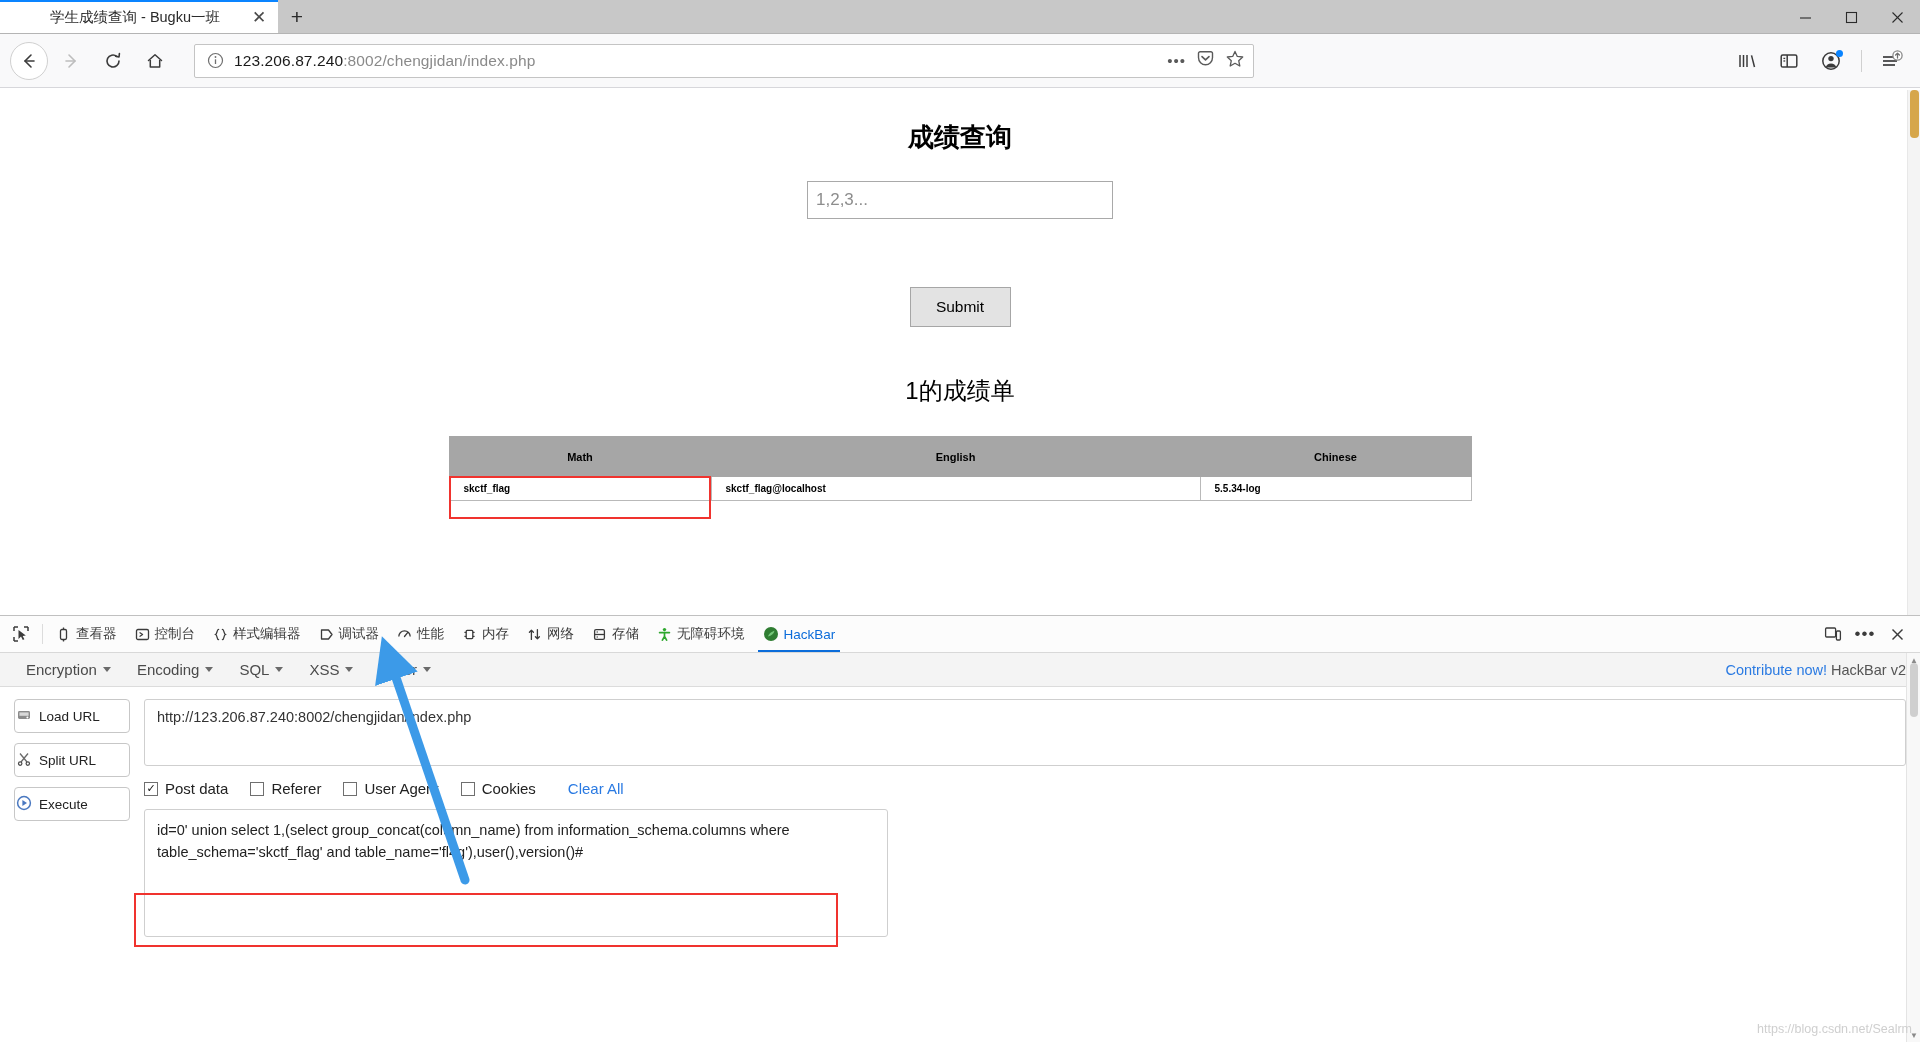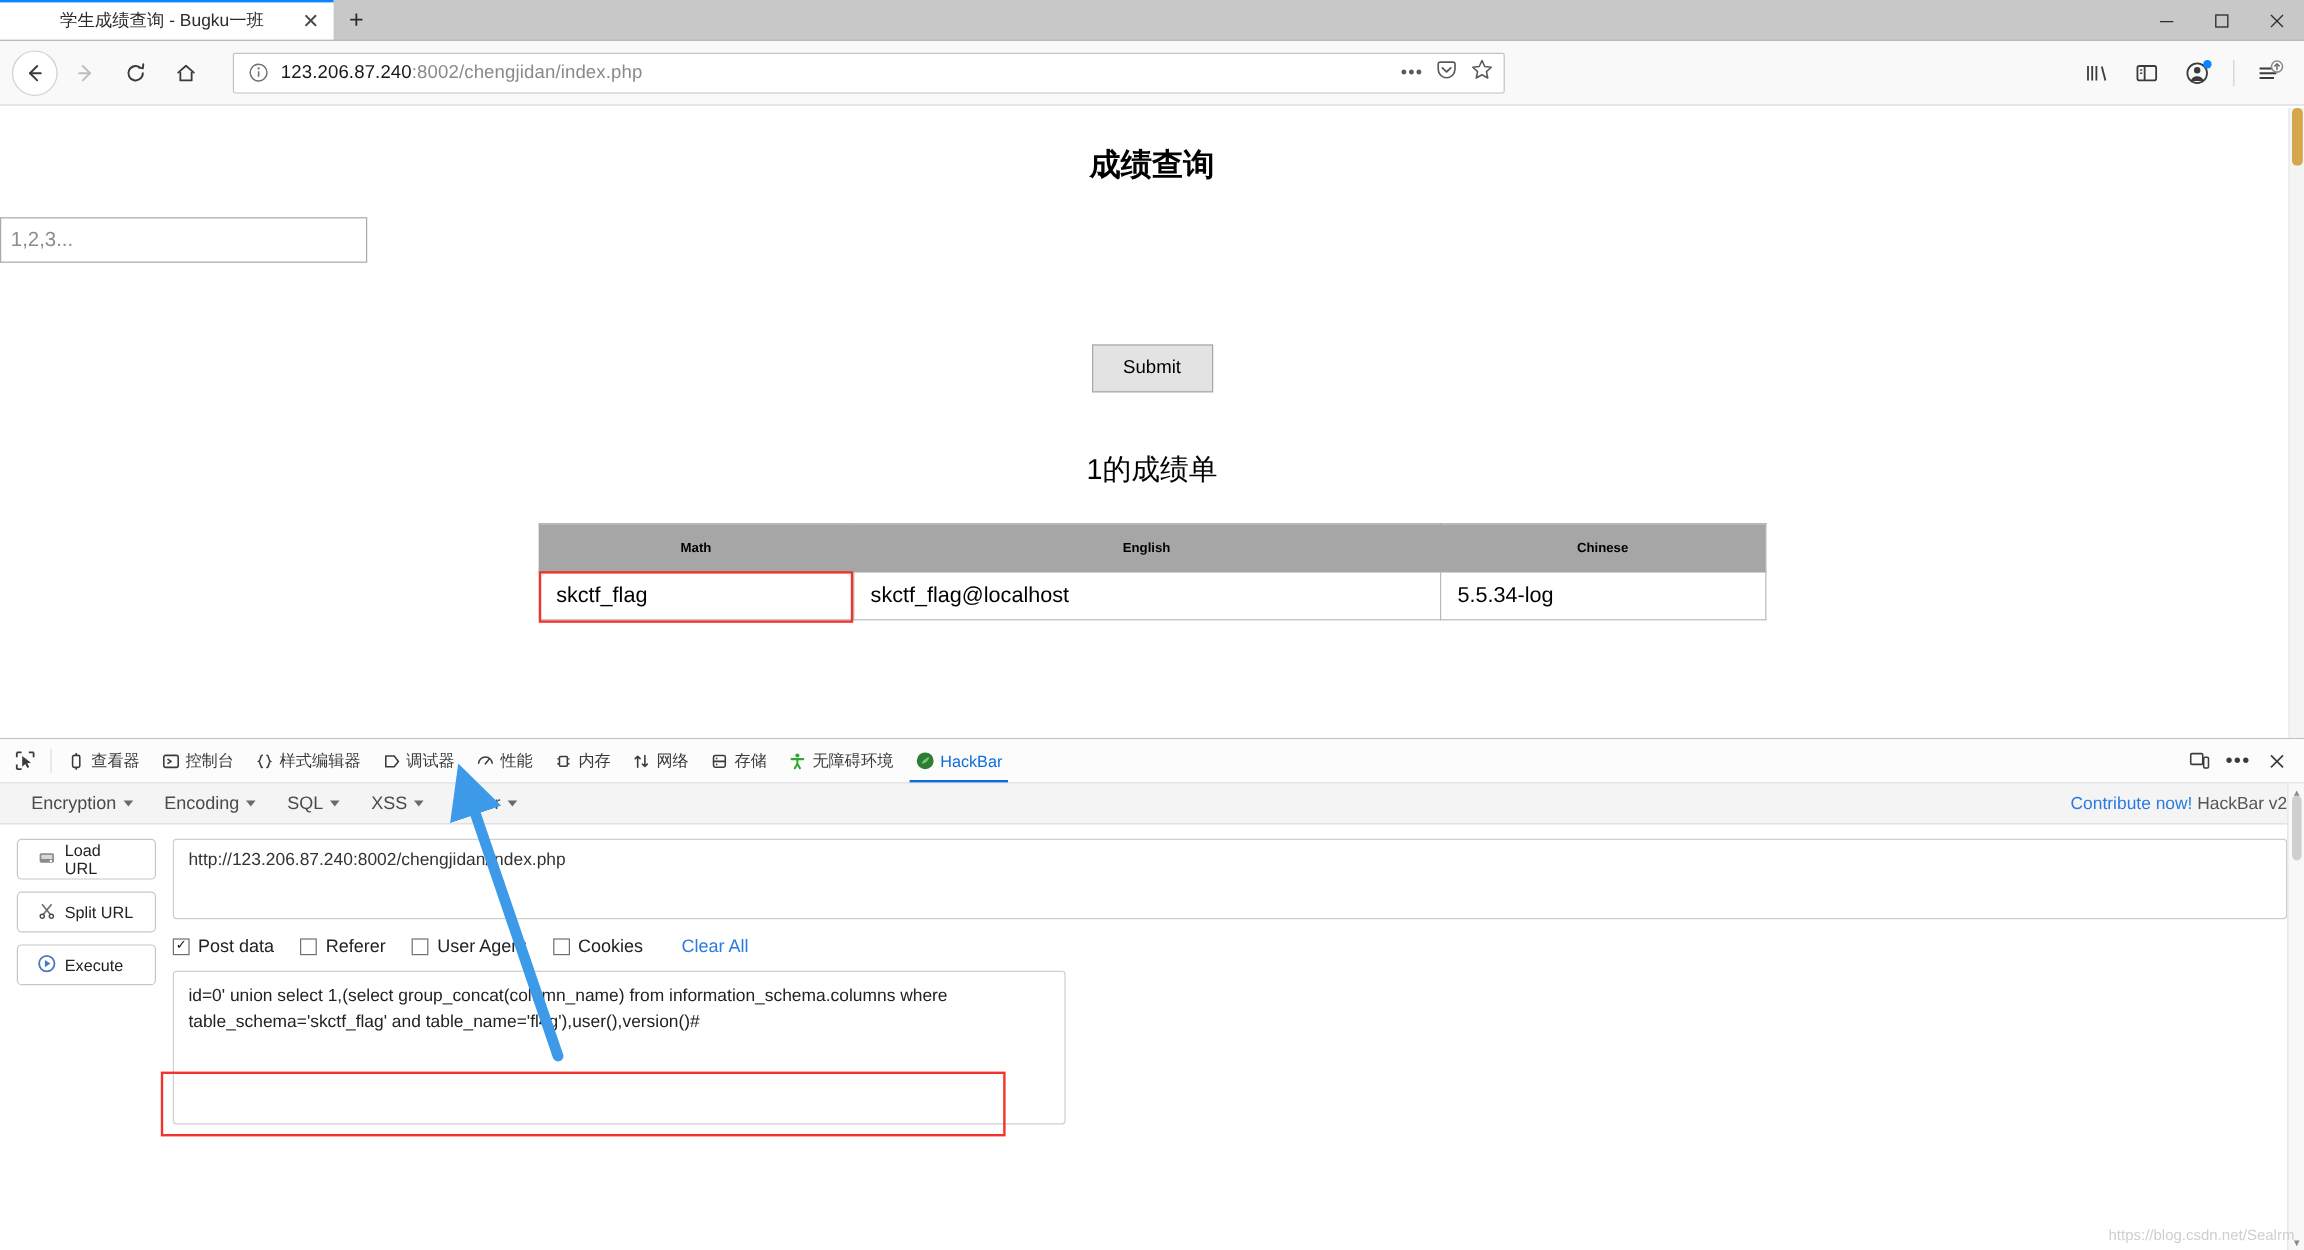--- a/index.html
+++ b/index.html
@@ -75,21 +75,21 @@
 
   
   .content {
     position: absolute; top: 90px; left: 0; right: 0; bottom: 427px;
     background: #fff; overflow: hidden;
   }
   .page-title {
     text-align: center; font-size: 26px; font-weight: bold; color: #000;
     margin-top: 30px; font-family: "Liberation Serif", serif;
   }
-  .search-wrap { display: flex; justify-content: flex-start; margin-top: 26px; }
+  .search-wrap { display: flex; justify-content: center; margin-top: 26px; }
   .search-input {
     width: 306px; height: 38px; border: 1px solid #a9a9a9; background: #fff;
     padding: 0 8px; font-size: 17px; color: #000;
     font-family: "Liberation Sans", sans-serif;
   }
   .search-input::placeholder { color: #8d8d8d; }
   .submit-wrap { display: flex; justify-content: center; margin-top: 68px; }
   .submit-btn {
     width: 101px; height: 40px; background: #e3e3e3; border: 1px solid #a6a6a6;
     font-size: 15.5px; color: #000; font-family: "Liberation Sans", sans-serif;
@@ -103,22 +103,22 @@
 
   .table-wrap { display:flex; justify-content:center; margin-top: 29px; position: relative; }
   table.grades {
     border-collapse: collapse; width: 1022px; table-layout: fixed;
   }
   table.grades th {
     background: #a6a6a6; color: #000; font-size: 11px; font-weight: bold;
     height: 40px; border: 1px solid #a6a6a6; text-align: center;
   }
   table.grades td {
-    background: #fff; color: #000; font-size: 18px; height: 40px;
-    border: 1px solid #b9b9b9; padding-left: 14px; text-align: left;
+    background: #fff; color: #000; font-size: 10px; height: 24px;
+    border: 1px solid #b9b9b9; padding-left: 14px; text-align: left; font-weight: bold;
   }
   .col-math { width: 262px; }
   .col-english { width: 489px; }
   .col-chinese { width: 271px; }
 
   .redbox {
     position: absolute; border: 2.5px solid #f0332e; pointer-events: none;
   }
   .redbox-cell { left: 0px; top: 40px; width: 262px; height: 43px; }
 
@@ -162,21 +162,21 @@
     width: 0; height: 0; border-left: 4px solid transparent; border-right: 4px solid transparent;
     border-top: 5px solid #6a6a6a;
   }
   .hb-contrib { margin-left: auto; font-size: 14.5px; color: #555; }
   .hb-contrib a { color: #2a7ae2; text-decoration: none; }
 
   .hb-body { flex: 1; display: flex; padding: 12px 14px 0 14px; overflow: hidden; position: relative; }
   .hb-leftcol { width: 116px; display: flex; flex-direction: column; gap: 10px; }
   .hb-btn {
     height: 34px; border: 1px solid #c7c7c7; border-radius: 4px; background: #fff;
-    display: flex; align-items: center; gap: 7px; padding: 0 16px;
+    display: flex; align-items: center; gap: 7px; padding: 0 1px;
     font-size: 13.5px; color: #222;
   }
   .hb-main { flex: 1; display: flex; flex-direction: column; padding-left: 14px; }
   .hb-url {
     height: 67px; border: 1px solid #cfcfcf; border-radius: 3px; background: #fff;
     padding: 9px 12px; font-size: 14.5px; color: #333; resize: none;
     font-family: "Liberation Sans", sans-serif; position: relative;
   }
   .hb-opts {
     display: flex; align-items: center; gap: 22px; margin-top: 14px;

